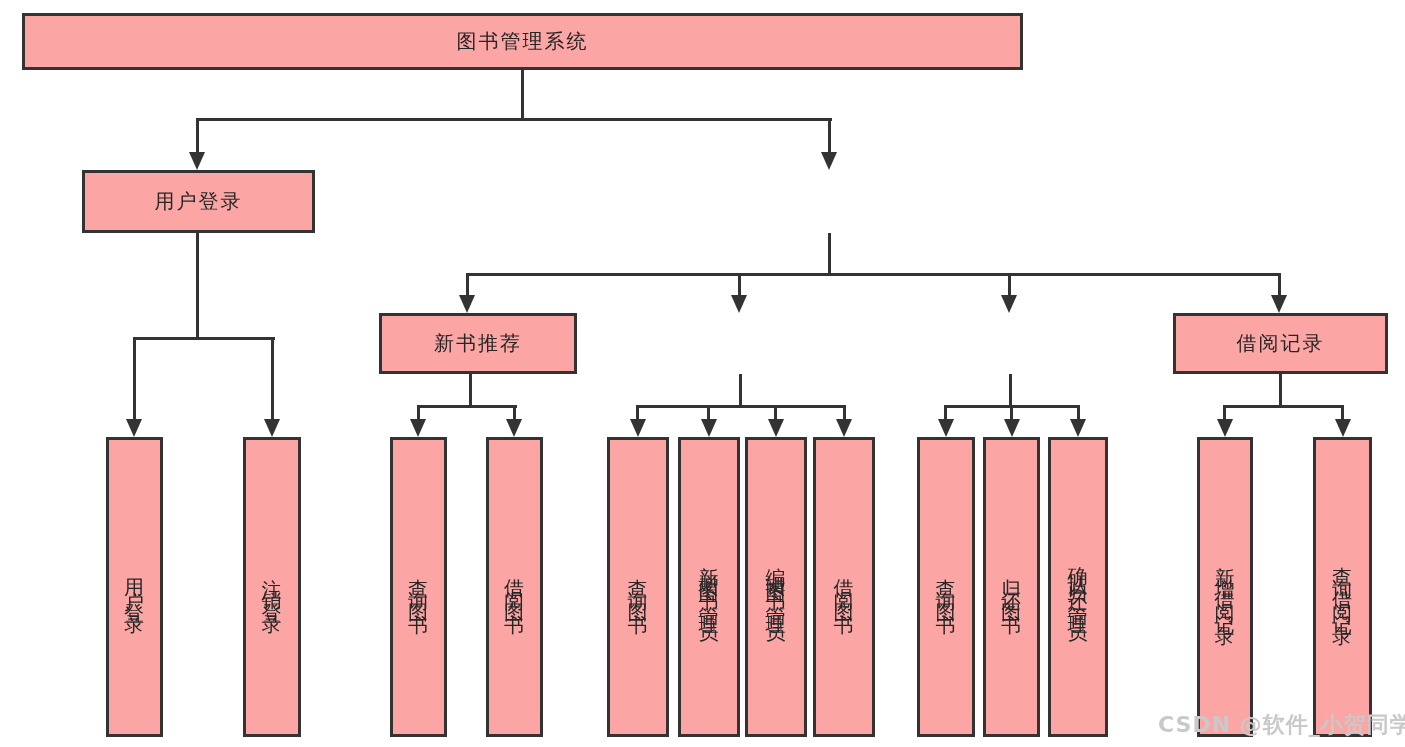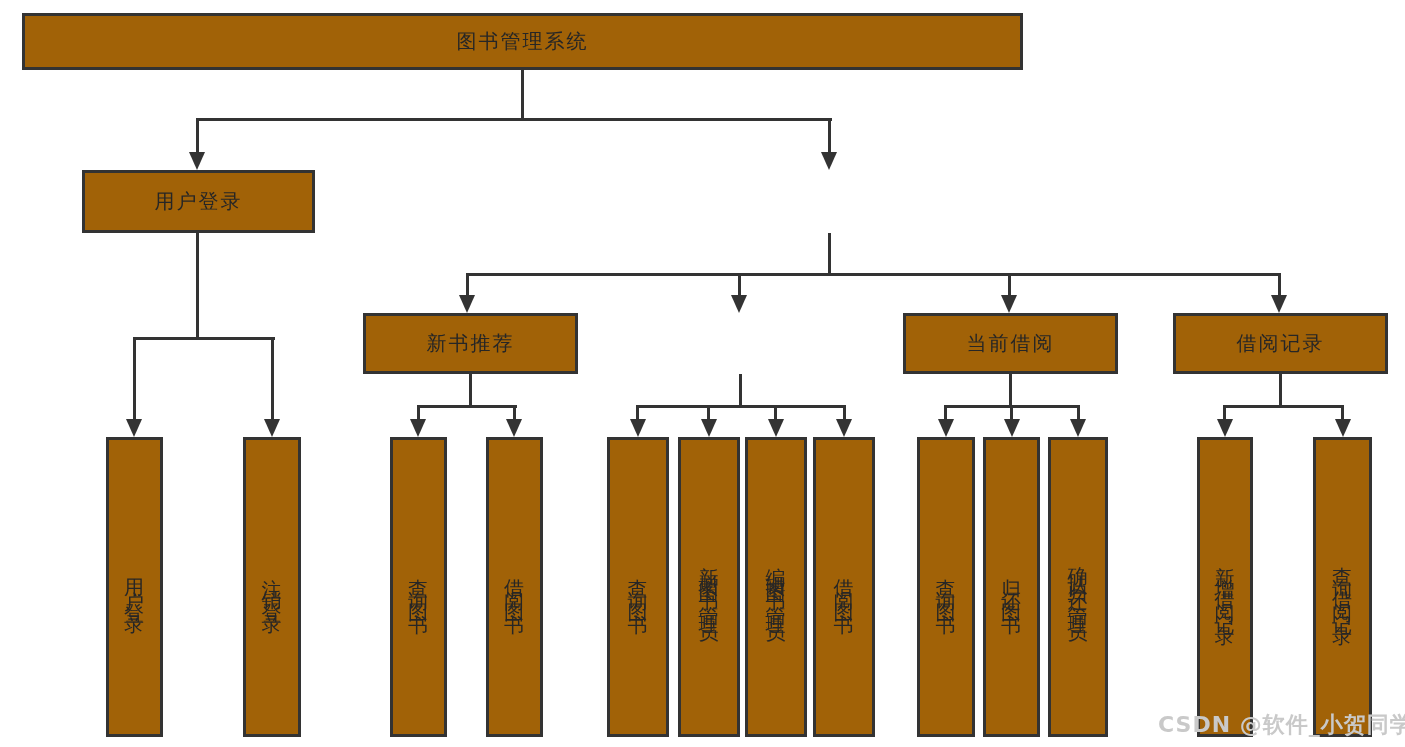--- a/index.html
+++ b/index.html
@@ -8,21 +8,21 @@
     width: 1405px;
     height: 747px;
     background: #ffffff;
     font-family: "DejaVu Sans", "Liberation Sans", sans-serif;
     overflow: hidden;
   }
   .box {
     position: absolute;
     box-sizing: border-box;
     border: 3px solid #333333;
-    background: #a16207;
+    background: #fca5a5;
     display: flex;
     align-items: center;
     justify-content: center;
     color: #262626;
     font-size: 20px;
     letter-spacing: 2px;
     white-space: nowrap;
   }
   .vbox {
     writing-mode: vertical-rl;
@@ -113,22 +113,21 @@
   <div class="ln" style="left:1223px;top:405px;width:121px;height:3px;"></div>
   <div class="ln" style="left:1223px;top:405px;width:3px;height:16px;"></div>
   <div class="ah" style="left:1217px;top:419px;"></div>
   <div class="ln" style="left:1341px;top:405px;width:3px;height:16px;"></div>
   <div class="ah" style="left:1335px;top:419px;"></div>
 
   <div class="box" style="left:22px;top:13px;width:1001px;height:57px;">图书管理系统</div>
 
   <div class="box" style="left:82px;top:170px;width:233px;height:63px;">用户登录</div>
 
-  <div class="box" style="left:363px;top:313px;width:215px;height:61px;">新书推荐</div>
-  <div class="box" style="left:903px;top:313px;width:215px;height:61px;">当前借阅</div>
+  <div class="box" style="left:379px;top:313px;width:198px;height:61px;">新书推荐</div>
   <div class="box" style="left:1173px;top:313px;width:215px;height:61px;">借阅记录</div>
 
   <div class="box vbox" style="left:106px;top:437px;width:57px;height:300px;">用户登录</div>
   <div class="box vbox" style="left:243px;top:437px;width:58px;height:300px;">注销登录</div>
 
   <div class="box vbox" style="left:390px;top:437px;width:57px;height:300px;">查询图书</div>
   <div class="box vbox" style="left:486px;top:437px;width:57px;height:300px;">借阅图书</div>
 
   <div class="box vbox" style="left:607px;top:437px;width:62px;height:300px;">查询图书</div>
   <div class="box vbox tight" style="left:678px;top:437px;width:62px;height:300px;">新增图书（管理员）</div>

